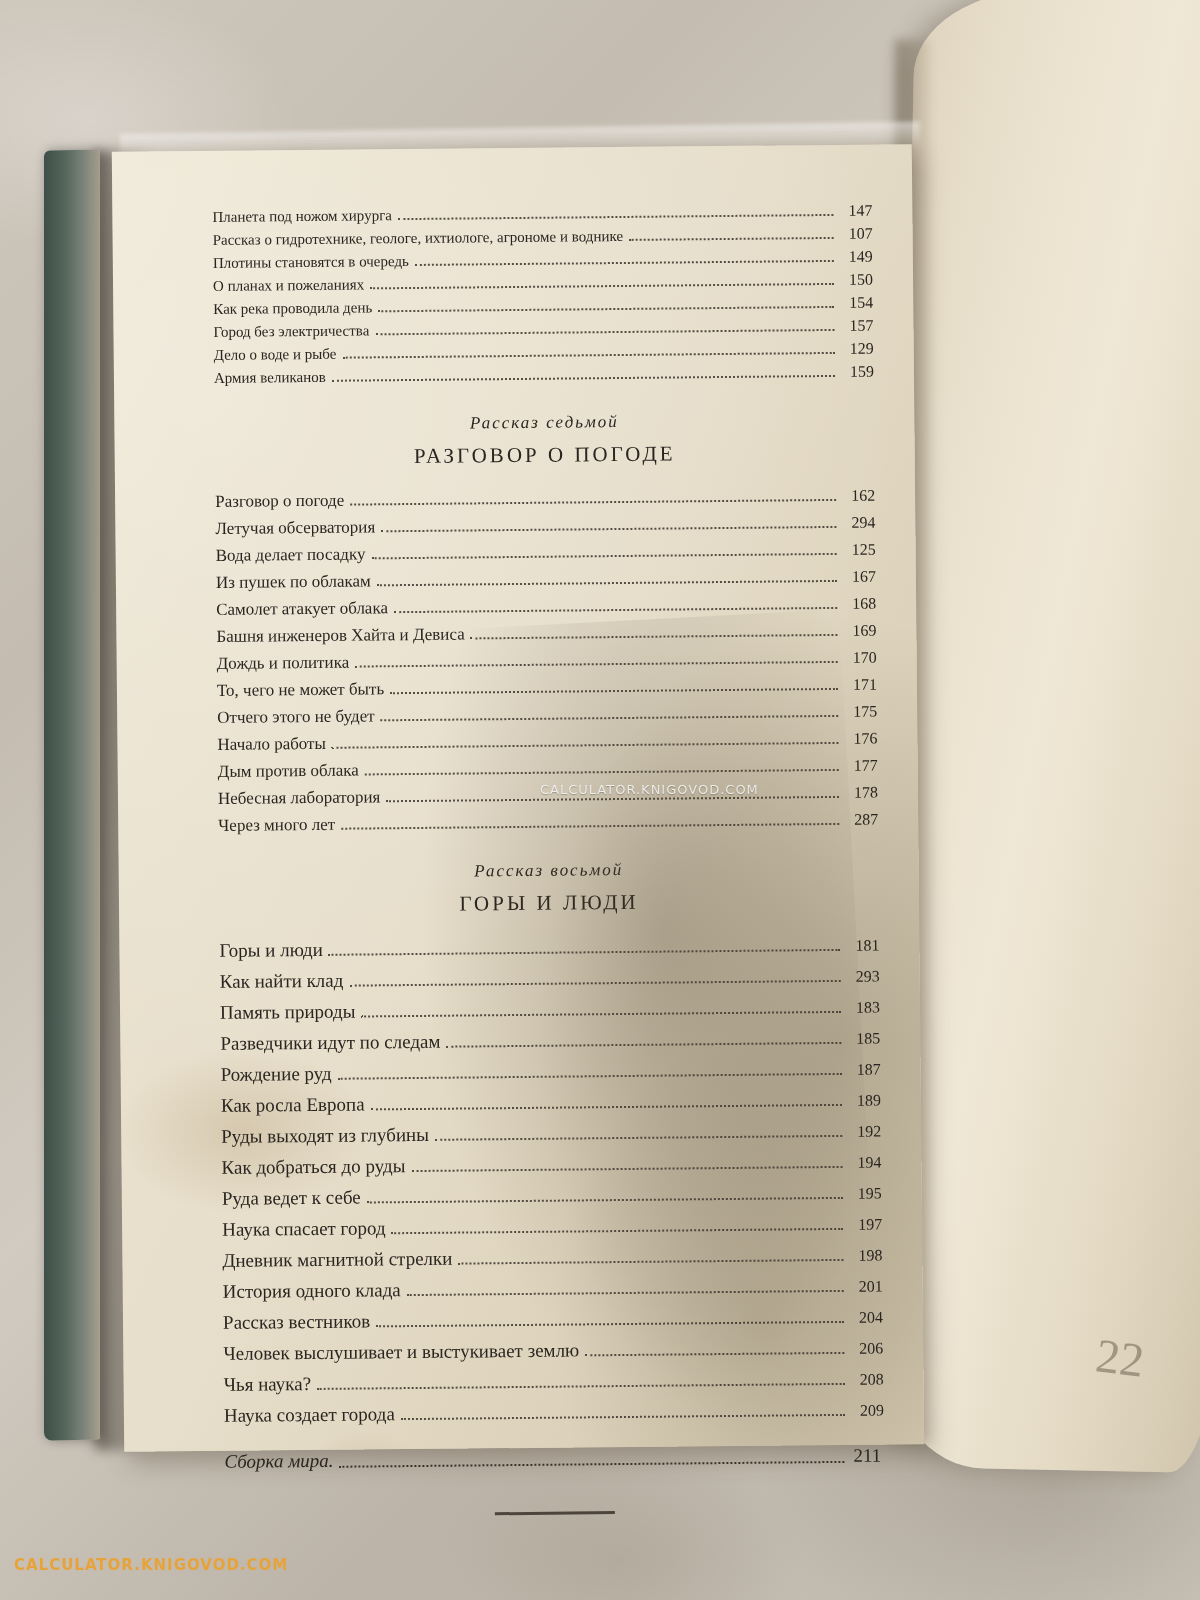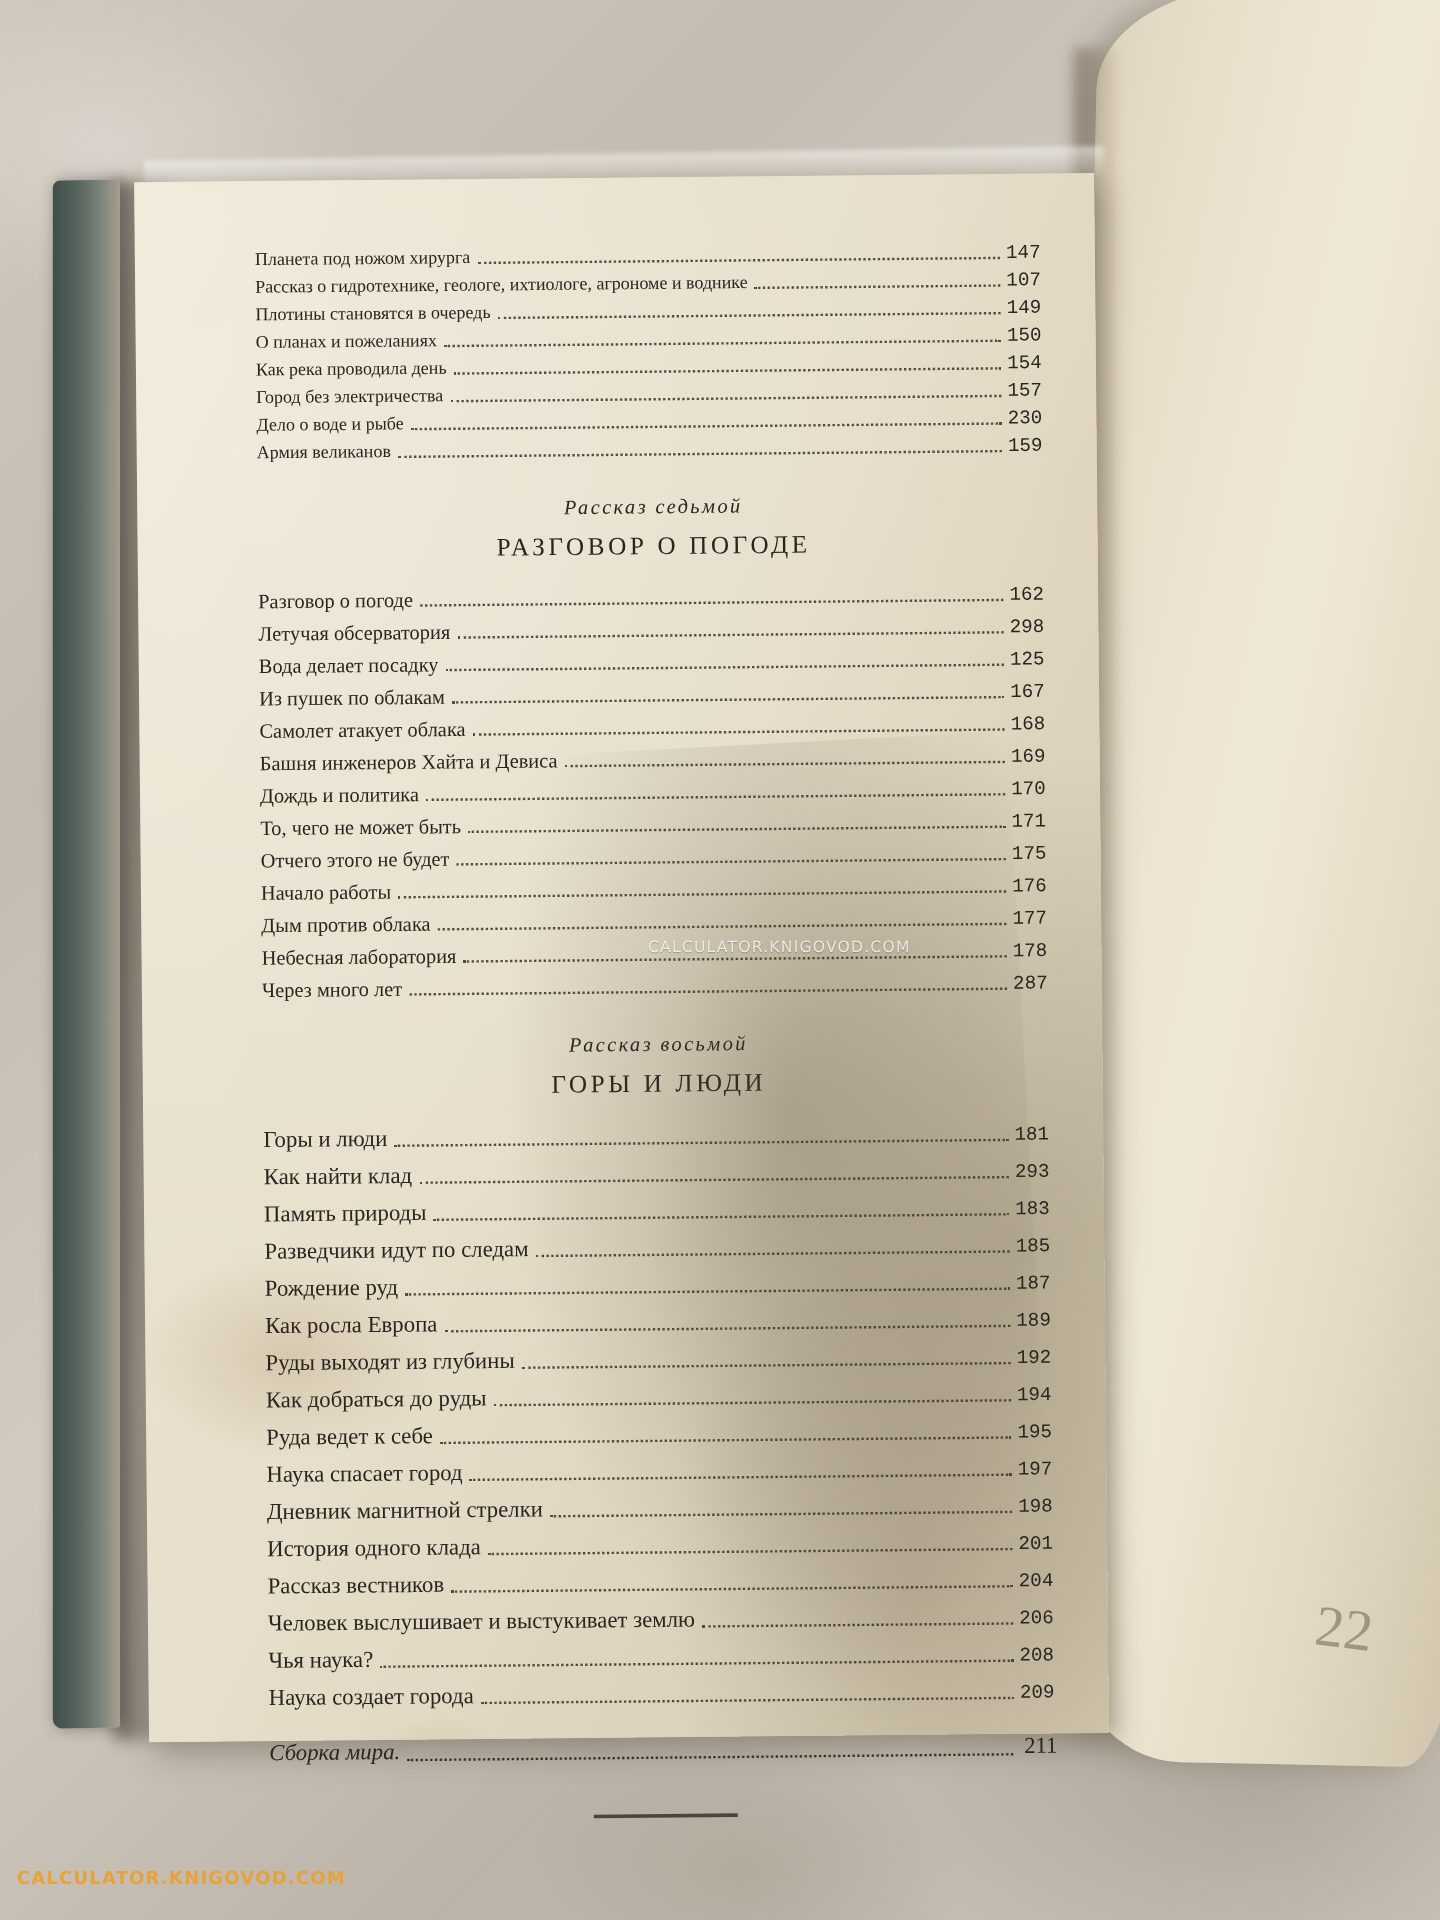--- a/index.html
+++ b/index.html
@@ -146,22 +146,22 @@
     flex: 1 1 auto;
     margin: 0 5px 3px 6px;
     border-bottom: 2px dotted #3b342b;
     height: 1px;
     min-width: 14px;
     opacity: .85;
   }
   .toc-line .pg {
     flex: 0 0 auto;
     width: 34px;
+    text-align: right;
     font-size: 16px;
-    font-family: Liberation Mono, monospace;
   }
 
   .group-a .toc-line { font-size: 15px; margin-bottom: 7px; }
   .group-b .toc-line { font-size: 17px; margin-bottom: 10px; }
   .group-c .toc-line { font-size: 19px; margin-bottom: 12px; }
 
   .story-head {
     text-align: center;
     margin: 30px 0 4px 0;
   }
@@ -279,21 +279,21 @@
           <span class="pg">154</span>
         </div>
         <div class="toc-line">
           <span class="title">Город без электричества</span>
           <span class="dots"></span>
           <span class="pg">157</span>
         </div>
         <div class="toc-line">
           <span class="title">Дело о воде и рыбе</span>
           <span class="dots"></span>
-          <span class="pg">230</span>
+          <span class="pg">129</span>
         </div>
         <div class="toc-line">
           <span class="title">Армия великанов</span>
           <span class="dots"></span>
           <span class="pg">159</span>
         </div>
       </div>
 
       <div class="story-head">
         <div class="kicker">Рассказ седьмой</div>
@@ -302,21 +302,21 @@
 
       <div class="group-b">
         <div class="toc-line">
           <span class="title">Разговор о погоде</span>
           <span class="dots"></span>
           <span class="pg">162</span>
         </div>
         <div class="toc-line">
           <span class="title">Летучая обсерватория</span>
           <span class="dots"></span>
-          <span class="pg">298</span>
+          <span class="pg">294</span>
         </div>
         <div class="toc-line">
           <span class="title">Вода делает посадку</span>
           <span class="dots"></span>
           <span class="pg">125</span>
         </div>
         <div class="toc-line">
           <span class="title">Из пушек по облакам</span>
           <span class="dots"></span>
           <span class="pg">167</span>

